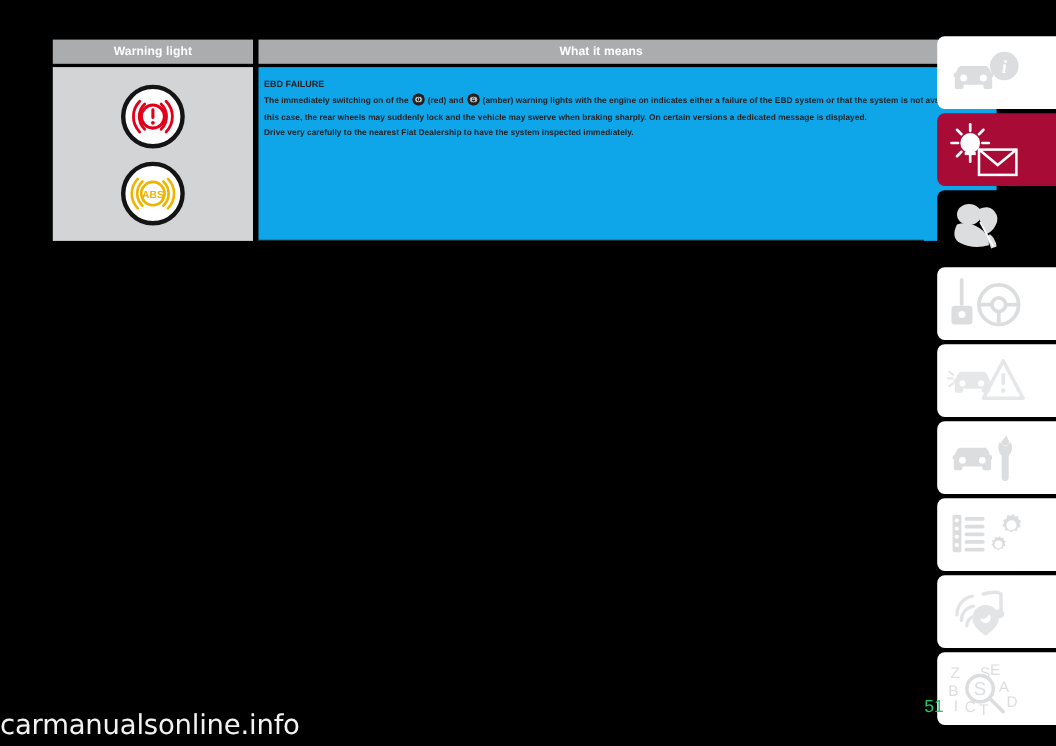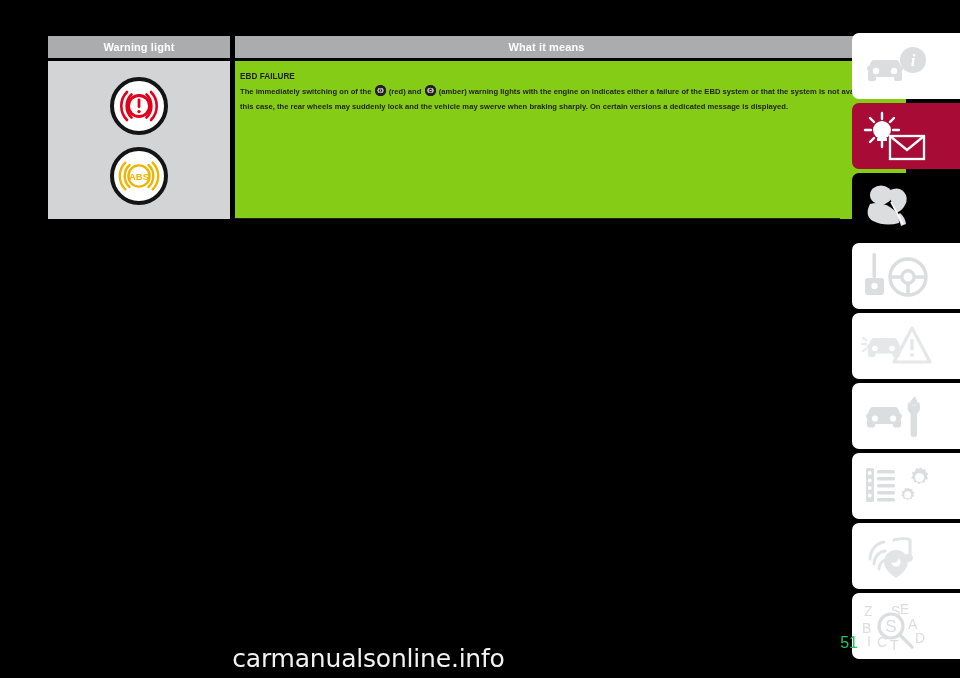--- a/index.html
+++ b/index.html
@@ -80,21 +80,21 @@
   }
   .tell-tale svg { display: block; width: 100%; height: 100%; }
 
   
   #text-cell {
     position: absolute;
     left: 235px;
     top: 61px;
     width: 671px;
     height: 158px;
-    background: #84cc16;
+    background: #0ea5e9;
     box-sizing: border-box;
     padding: 9px 6px 0 5px;
   }
   #text-cell .bottom-rule {
     position: absolute;
     left: 0;
     bottom: 0;
     width: 605px;
     height: 1px;
     background: #231f20;
@@ -155,21 +155,21 @@
 
   
   #footer-watermark {
     position: absolute;
     left: 0;
     bottom: 2px;
     width: 760px;
     height: 36px;
     display: flex;
     align-items: center;
-    justify-content: center;
+    justify-content: flex-start;
     padding-right: 23px;
     box-sizing: border-box;
   }
   #watermark-text {
     color: #f2f2f2;
     font-size: 25px;
     font-weight: normal;
     letter-spacing: -0.2px;
     font-family: "DejaVu Sans", sans-serif;
   }
@@ -242,20 +242,21 @@
           <circle cx="25" cy="25" r="25" fill="#231f20"></circle>
           <g fill="none" stroke="#ffffff" stroke-width="3" stroke-linecap="round">
             <path d="M15 15 A15 15 0 0 0 15 35"></path>
             <path d="M35 15 A15 15 0 0 1 35 35"></path>
           </g>
           <circle cx="25" cy="25" r="10" fill="none" stroke="#ffffff" stroke-width="3"></circle>
           <text x="25" y="28.8" text-anchor="middle" font-family="Liberation Sans, sans-serif" font-size="10" font-weight="bold" fill="#ffffff">ABS</text>
         </svg></span><span> (amber) warning lights with the engine on indicates either a failure of the EBD system or that the system is not available. In this case, the rear wheels may suddenly lock and the vehicle may swerve when braking sharply. On certain versions a dedicated message is displayed.</span>
     </p>
 
+    <p class="para">Drive very carefully to the nearest Fiat Dealership to have the system inspected immediately.</p>
 
     <div class="bottom-rule"></div>
   </div>
 
   <div id="sidebar">
 
     <div class="side-tab light" style="top:0px;">
       <div class="glyph">
         <svg viewBox="0 0 74 52" aria-hidden="true">
           <g fill="#dcdddf">

